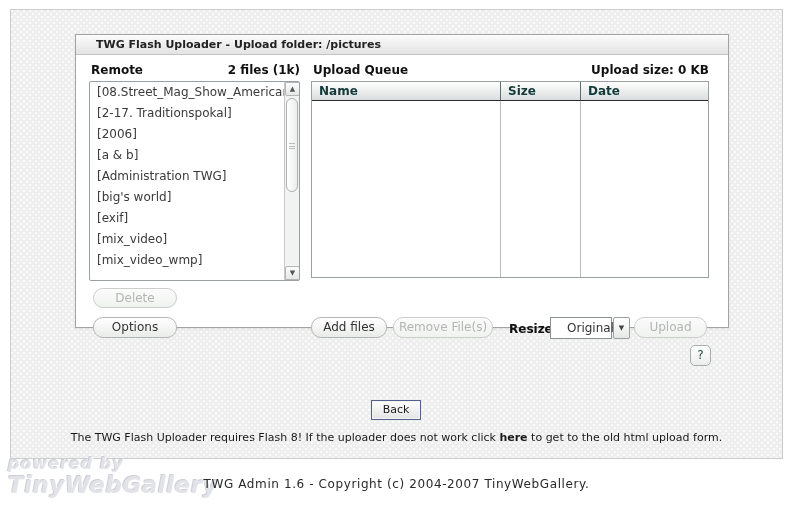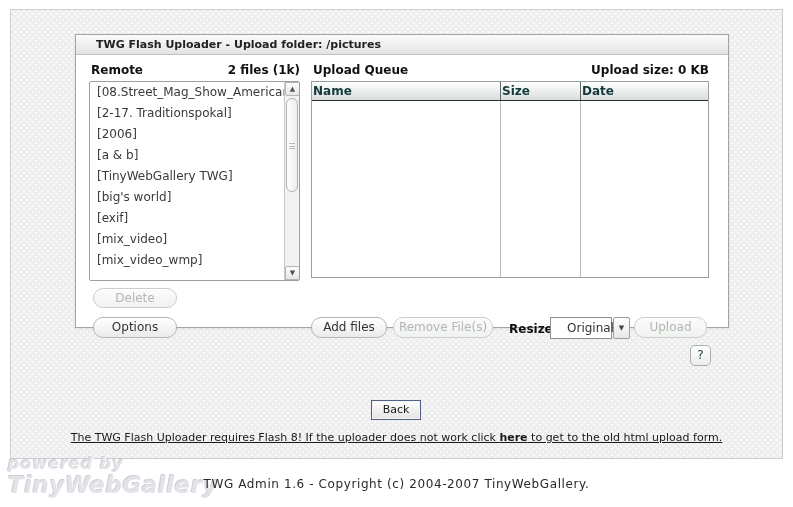--- a/index.html
+++ b/index.html
@@ -64,21 +64,21 @@
   
   .queue-table {
     position:absolute; left:235px; top:46px; width:398px; height:197px;
     background:#fff; border:1px solid #98a0a0;
   }
   .queue-head {
     position:absolute; left:0; top:0; right:0; height:19px; display:flex;
     background:linear-gradient(#ffffff,#d9dddd);
     border-bottom:1px solid #2b2b2b;
   }
-  .qh-cell { font-size:12px; font-weight:bold; color:#123a3a; line-height:18px; padding-left:1px; }
+  .qh-cell { font-size:12px; font-weight:bold; color:#123a3a; line-height:18px; padding-left:7px; }
   .qh-name { width:188px; }
   .qh-size { width:80px; border-left:1px solid #5f6b6b; }
   .qh-date { flex:1; border-left:1px solid #5f6b6b; }
   .queue-body { position:absolute; left:0; top:19px; right:0; bottom:0; display:flex; }
   .qb-name { width:188px; }
   .qb-size { width:80px; border-left:1px solid #b5bcbc; }
   .qb-date { flex:1; border-left:1px solid #b5bcbc; }
   
   .fbtn {
     position:absolute; height:21px;
@@ -112,21 +112,21 @@
   }
   
   .back-btn {
     position:absolute; left:371px; top:400px; width:50px; height:20px;
     background:linear-gradient(#ffffff,#e4e4e4);
     border:1px solid #52608a; border-radius:0;
     font-size:11px; color:#1a1a1a; text-align:center; line-height:18px; cursor:pointer;
     box-shadow:inset 0 0 0 1px #f4f4f4;
   }
   .flash-note { position:absolute; left:0; top:431px; width:100%; text-align:center;
-    font-size:11px; color:#1a1a1a;text-decoration:underline; }
+    font-size:11px; color:#1a1a1a; }
   .flash-note b { font-weight:bold; }
   .copyright { position:absolute; left:0; top:477px; width:100%; text-align:center;
     font-size:12px; color:#2a2a2a; letter-spacing:0.6px; }
   .watermark { position:absolute; left:8px; top:456px; font-style:italic; font-weight:bold;
     color:#e2e3e9; text-shadow:1px 1px 0 #ffffff, -1px -1px 0 #cfd0d6; line-height:1; }
   .wm1 { font-size:16px; letter-spacing:1px; }
   .wm2 { font-size:23px; margin-top:2px; letter-spacing:0.5px; }
 </style>
 </head>
 <body>
@@ -138,21 +138,21 @@
 
   <div class="panel-label" style="left:15px; top:28px;">Remote</div>
   <div class="panel-label" style="left:13px; top:28px; width:211px; text-align:right;">2 files (1k)</div>
 
   <div class="listbox">
     <div class="list-items">
       <div class="list-item">[08.Street_Mag_Show_American</div>
       <div class="list-item">[2-17. Traditionspokal]</div>
       <div class="list-item">[2006]</div>
       <div class="list-item">[a &amp; b]</div>
-      <div class="list-item">[TinyWebGallery TWG]</div>
+      <div class="list-item">[Administration TWG]</div>
       <div class="list-item">[big's world]</div>
       <div class="list-item">[exif]</div>
       <div class="list-item">[mix_video]</div>
       <div class="list-item">[mix_video_wmp]</div>
     </div>
     <div class="scrollbar">
       <div class="sb-btn sb-up">▲</div>
       <div class="sb-thumb">
           <div class="sb-grip"></div>
         </div>

